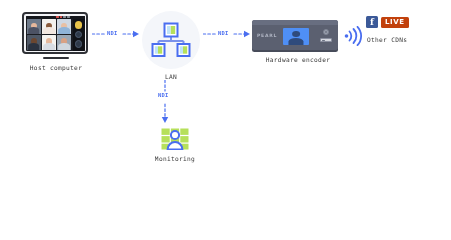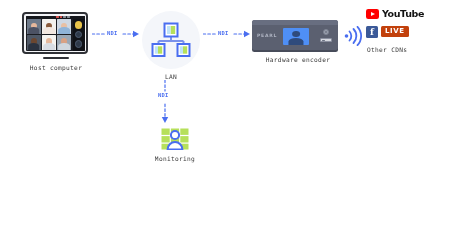--- a/index.html
+++ b/index.html
@@ -329,24 +329,20 @@
   <div class="conn" id="wireless-signal">
     <svg width="18" height="20" viewBox="0 0 18 20">
       <circle cx="2.5" cy="10" r="1.8" fill="#4a6ef0"></circle>
       <path d="M5.5 5.5 A6.5 6.5 0 0 1 5.5 14.5" fill="none" stroke="#4a6ef0" stroke-width="1.8" stroke-linecap="round"></path>
       <path d="M9.5 3 A10 10 0 0 1 9.5 17" fill="none" stroke="#4a6ef0" stroke-width="1.8" stroke-linecap="round"></path>
       <path d="M13.5 .8 A13.5 13.5 0 0 1 13.5 19.2" fill="none" stroke="#4a6ef0" stroke-width="1.8" stroke-linecap="round"></path>
     </svg>
   </div>
 
   <div class="node" id="cdn-group">
-    <div class="yt">
-      <div class="yt-badge"></div>
-      <div class="yt-word">YouTube</div>
-    </div>
     <div class="fb-row">
       <div class="fb-badge">
         <span>f</span>
       </div>
       <div class="live-badge">LIVE</div>
     </div>
     <div class="caption" id="cdn-label">Other CDNs</div>
   </div>
 
   <div class="node" id="monitoring-node">

